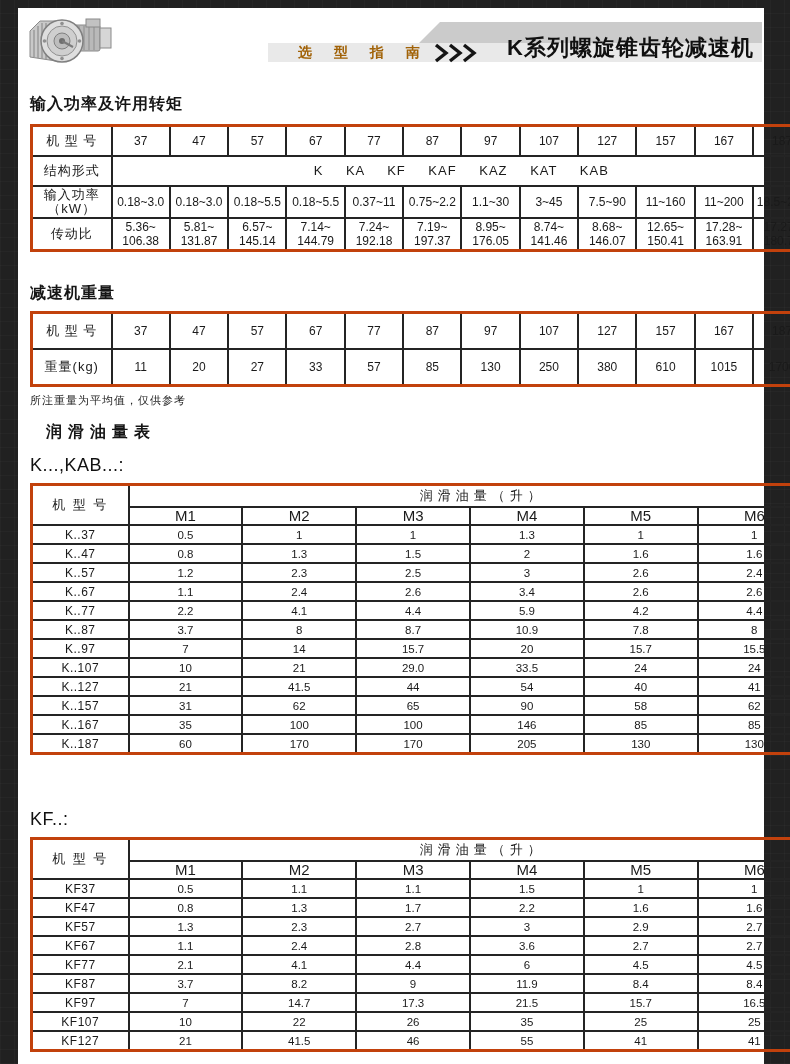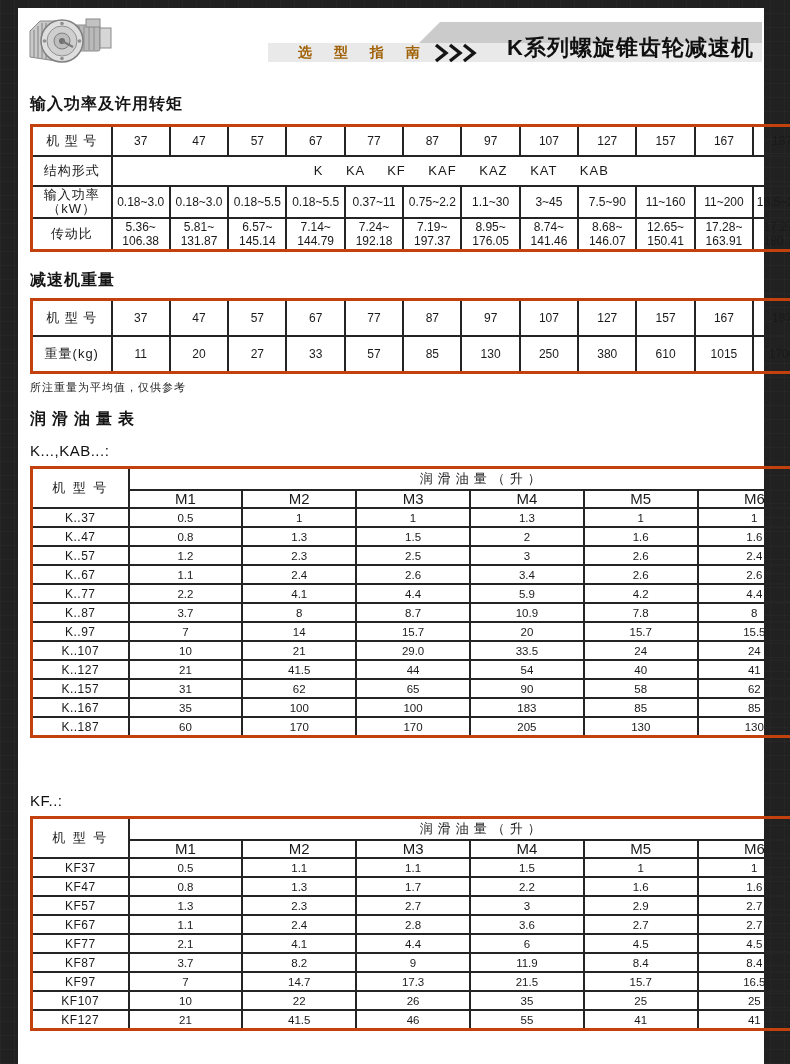--- a/index.html
+++ b/index.html
@@ -21,24 +21,24 @@
     display:flex;align-items:center;z-index:1;}
   .band-label{font-size:14px;font-weight:bold;color:#a16207;letter-spacing:9px;padding-left:30px;white-space:nowrap;}
   .chevrons{margin-left:4px;flex:0 0 auto;}
   .band-dark{position:absolute;left:400px;right:2px;top:14px;height:22px;background:#cbcbcb;
     clip-path:polygon(22px 0,100% 0,100% 100%,0 100%);z-index:0;}
   .series-title{position:absolute;right:10px;top:25px;z-index:3;
     font-size:22px;font-weight:bold;color:#101010;letter-spacing:1px;white-space:nowrap;}
 
   
   .sec-heading{font-size:16px;font-weight:bold;color:#151515;margin:6px 0 9px 12px;letter-spacing:1px;}
-  .sec-heading.weight{margin:18px 0 7px 12px;}
-  .sec-heading.oil{margin:14px 0 0 12px;letter-spacing:6px;}
+  .sec-heading.weight{margin:31px 0 7px 12px;}
+  .sec-heading.oil{margin:14px 0 0 28px;letter-spacing:6px;}
   .note{font-size:11px;color:#222;margin:6px 0 0 12px;letter-spacing:1px;}
-  .tbl-label{font-size:15px;color:#111;margin:12px 0 7px 12px;letter-spacing:0.5px;}
+  .tbl-label{font-size:18px;color:#111;margin:12px 0 7px 12px;letter-spacing:0.5px;}
   .tbl-label.kf{margin-top:54px;}
 
   
   table.tbl{border-collapse:collapse;table-layout:fixed;width:783px;margin-left:12px;
     border:3px solid #c2410c;}
   .tbl td,.tbl th{border:2px solid #242424;text-align:center;vertical-align:middle;
     white-space:pre-line;padding:1px 2px;font-size:12px;line-height:14px;color:#1a1a1a;font-weight:normal;}
   .tbl td:first-child{font-size:13px;letter-spacing:1px;}
   .c-model1{width:80px;} .c-model2{width:97px;}
   .t1 td{height:26px;}
@@ -326,21 +326,21 @@
           <td>65</td>
           <td>90</td>
           <td>58</td>
           <td>62</td>
         </tr>
         <tr>
           <td>K..167</td>
           <td>35</td>
           <td>100</td>
           <td>100</td>
-          <td>183</td>
+          <td>146</td>
           <td>85</td>
           <td>85</td>
         </tr>
         <tr>
           <td>K..187</td>
           <td>60</td>
           <td>170</td>
           <td>170</td>
           <td>205</td>
           <td>130</td>

